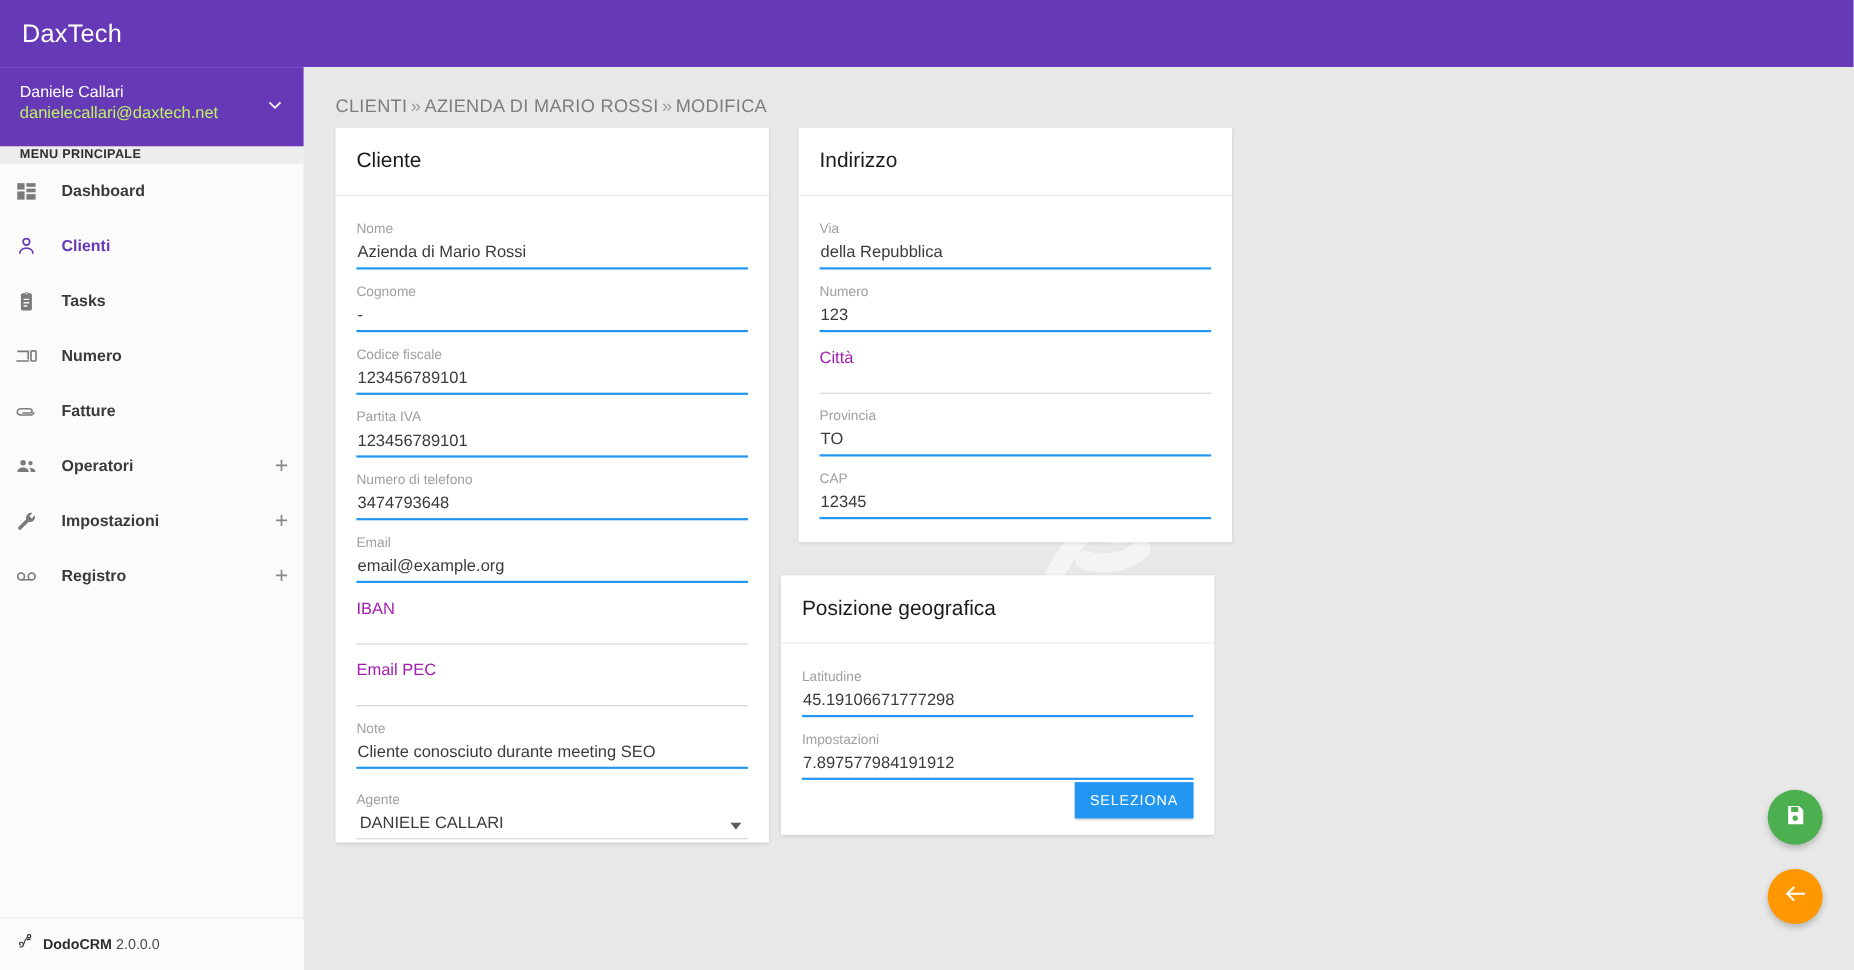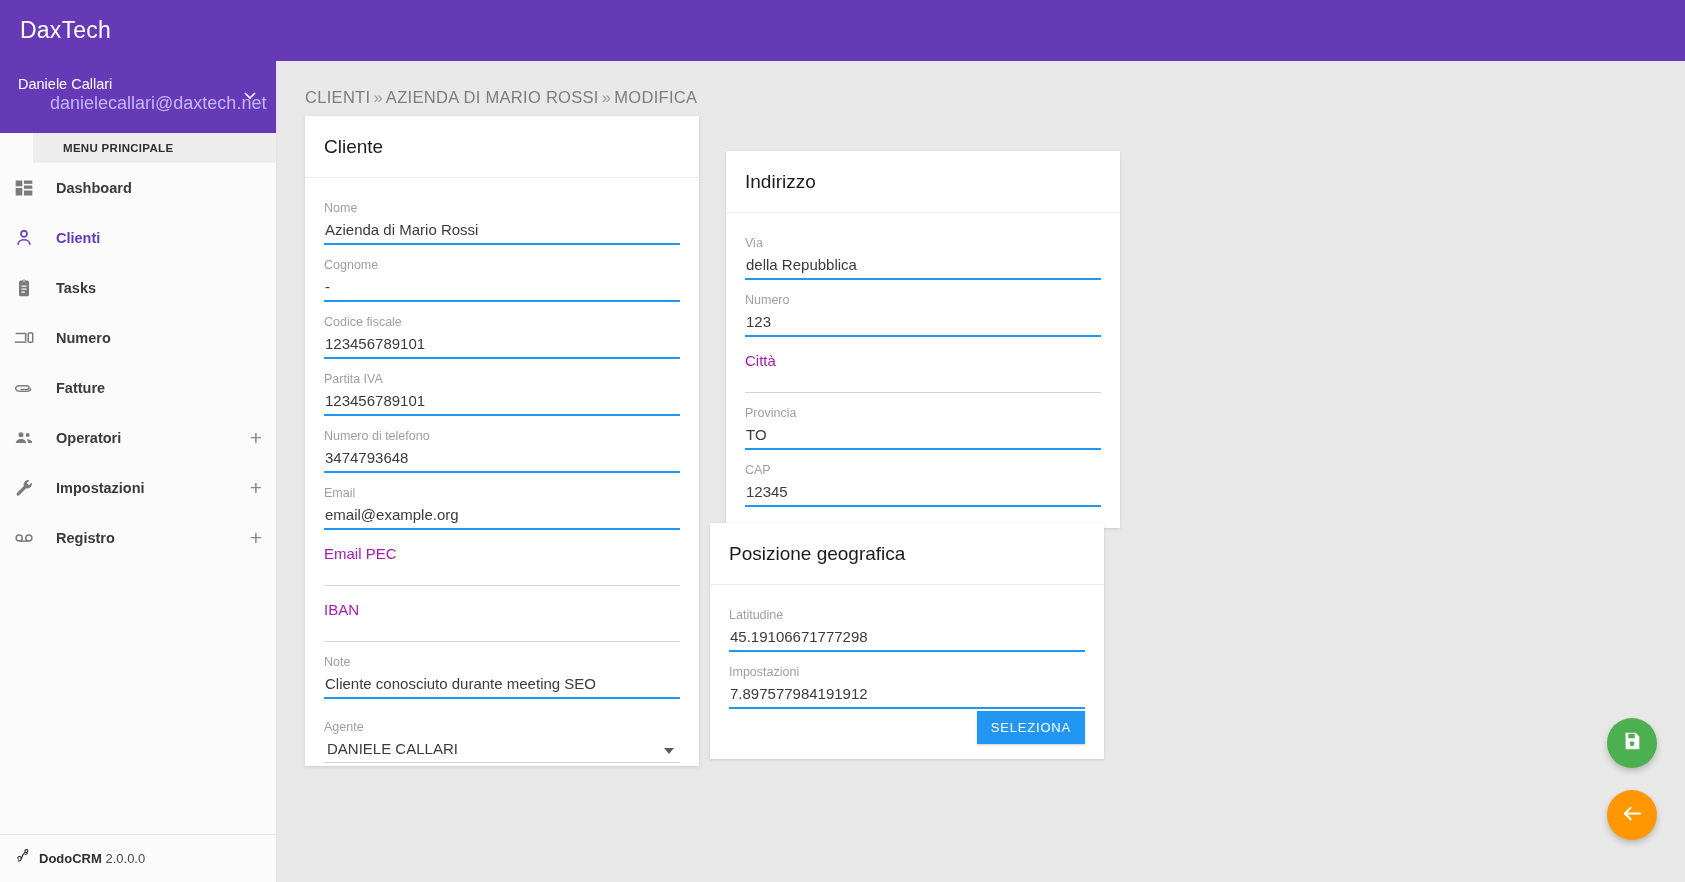--- a/index.html
+++ b/index.html
@@ -36,36 +36,35 @@
   #user-panel {
     height: 72px;
     background: #6639b6;
     padding: 14px 18px 0 18px;
     position: relative;
   }
   #user-name {
     color: #ffffff; font-size: 14.5px; line-height: 19px;
   }
   #user-email {
-    color: #c4b5fd; font-size: 18px; line-height: 18px; margin-left: 32px;
+    color: #bef264; font-size: 15px; line-height: 18px;
   }
   #user-caret {
     position: absolute; right: 18px; top: 26px;
     width: 16px; height: 16px;
   }
   #menu-header {
-    height: 30px;
+    height: 16px;
     background: #ededed;
     color: #2f2f2f;
     font-size: 11.5px;
     font-weight: bold;
     letter-spacing: .3px;
     display: flex; align-items: center;
-    padding-left: 30px;
-    margin-left: 33px;
+    padding-left: 18px;
   }
   .nav-item {
     height: 50px;
     display: flex; align-items: center;
     padding: 0 14px 0 14px;
     cursor: pointer;
     position: relative;
   }
   .nav-ico {
     width: 30px; height: 24px;
@@ -158,21 +157,21 @@
   .select-field .field-value { padding-left: 3px; }
   .select-caret {
     position: absolute; right: 6px; bottom: 9px;
     width: 0; height: 0;
     border-left: 5px solid transparent;
     border-right: 5px solid transparent;
     border-top: 6px solid #5b5b5b;
   }
 
   #card-cliente { left: 28px; top: 55px; width: 394px; height: 650px; }
-  #card-indirizzo { left: 449px; top: 55px; width: 394px; height: 377px; margin-top: 35px; }
+  #card-indirizzo { left: 449px; top: 55px; width: 394px; height: 377px; }
   #card-geo { left: 433px; top: 462px; width: 394px; height: 236px; }
 
   #btn-seleziona {
     position: absolute; right: 19px; bottom: 15px;
     background: #2196f3;
     color: #ffffff;
     font-size: 13px;
     letter-spacing: .8px;
     border: none;
     padding: 9px 14px 9px 14px;
@@ -351,26 +350,26 @@
           <div class="field-label">Numero di telefono</div>
           <div class="field-value">3474793648</div>
           <div class="field-underline"></div>
         </div>
         <div class="field">
           <div class="field-label">Email</div>
           <div class="field-value">email@example.org</div>
           <div class="field-underline"></div>
         </div>
         <div class="field empty">
+          <div class="field-label">IBAN</div>
+          <div class="field-value"></div>
+          <div class="field-underline"></div>
+        </div>
+        <div class="field empty">
           <div class="field-label">Email PEC</div>
-          <div class="field-value"></div>
-          <div class="field-underline"></div>
-        </div>
-        <div class="field empty">
-          <div class="field-label">IBAN</div>
           <div class="field-value"></div>
           <div class="field-underline"></div>
         </div>
         <div class="field">
           <div class="field-label">Note</div>
           <div class="field-value">Cliente conosciuto durante meeting SEO</div>
           <div class="field-underline"></div>
         </div>
         <div class="field select-field" style="padding-top: 19px;">
           <div class="field-label">Agente</div>

